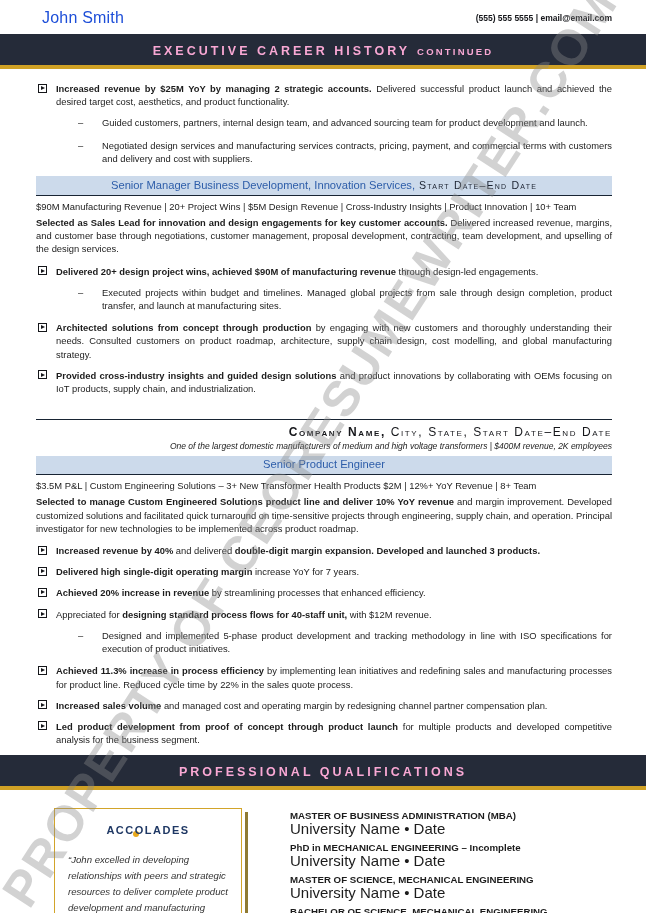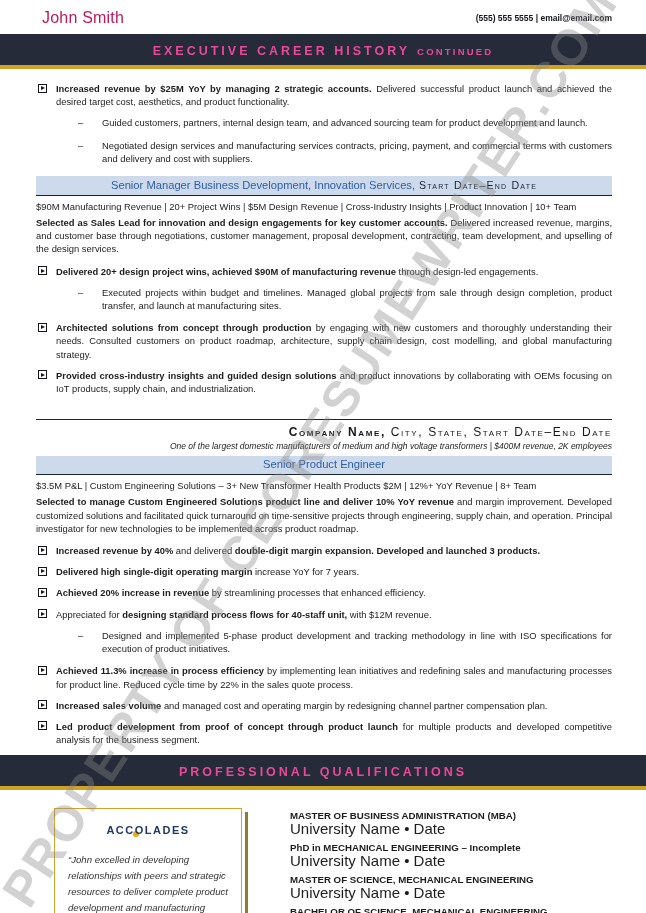--- a/index.html
+++ b/index.html
@@ -3,24 +3,24 @@
 <meta charset="utf-8">
 <style>
   * { margin:0; padding:0; box-sizing:border-box; }
   html,body { width:646px; }
   body {
     width:646px; height:913px; position:relative; overflow:hidden;
     background:#ffffff; font-family:"Liberation Sans", sans-serif; color:#1c1c1c;
   }
   
   .topbar { display:flex; justify-content:space-between; align-items:center; padding:9px 34px 7px 42px; }
-  .name { font-size:16px; color:#be185d; letter-spacing:.2px; }
+  .name { font-size:16px; color:#1d4ed8; letter-spacing:.2px; }
   .contact { font-size:8.5px; font-weight:700; color:#15161a; }
   
-  .navy-banner { background:#252b39; color:#ec4899; text-align:center; padding:7px 0 6px; }
+  .navy-banner { background:#252b39; color:#f9a8d4; text-align:center; padding:7px 0 6px; }
   .banner-title { font-size:12.5px; font-weight:700; letter-spacing:3px; }
   .banner-suffix { font-size:9.5px; font-weight:700; letter-spacing:2.2px; margin-left:7px; }
   .gold-stripe { height:4px; background:#d0a125; }
   
   .content { padding:13px 34px 0 36px; font-size:9.4px; line-height:13.2px; }
   .b { font-weight:700; }
   .bullet { display:flex; margin-bottom:8px; }
   .bicon { width:9px; height:9px; border:1px solid #15161a; display:inline-flex; align-items:center; justify-content:center; margin:1.5px 9px 0 2px; flex:none; }
   .tri { width:0; height:0; border-top:2.5px solid transparent; border-bottom:2.5px solid transparent; border-left:4px solid #15161a; margin-left:1px; }
   .btext { flex:1; text-align:justify; }

